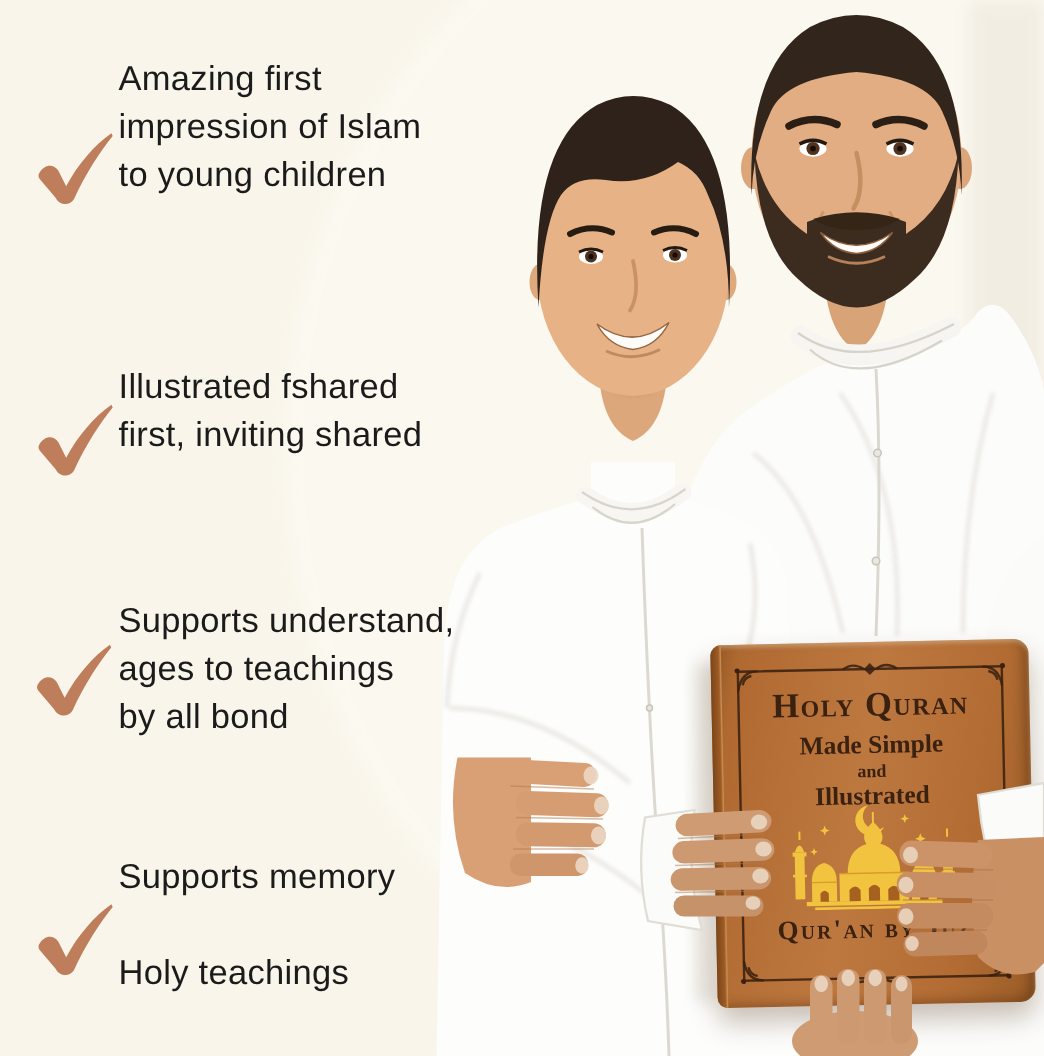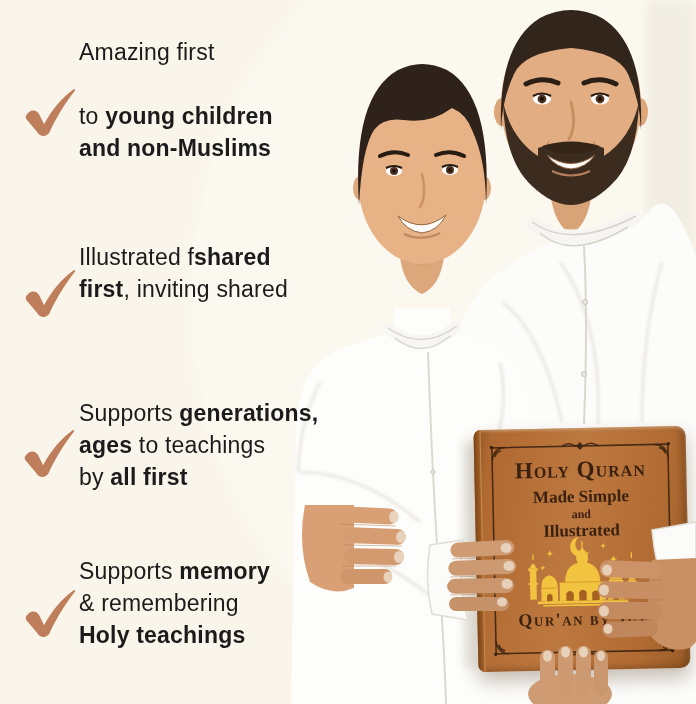--- a/index.html
+++ b/index.html
@@ -10,28 +10,28 @@
   html,body{margin:0;padding:0;background:#e8e4d8;}
   .canvas{position:relative;width:696px;height:704px;background:var(--background);
     overflow:hidden;font-family:"Liberation Sans",sans-serif;}
   .layer{position:absolute;inset:0;}
   .scene{z-index:1;}
   .hands{z-index:3;pointer-events:none;}
   
   .benefits{z-index:5;}
   .benefit{position:absolute;left:55px;color:var(--text);font-size:23px;line-height:32px;letter-spacing:.2px;margin-left:24px;}
   .benefit-text{margin:0;font-weight:400;}
-  .benefit .bold{font-weight:700;}
+  .benefit .bold{font-weight:400;}
   .check{position:absolute;width:54px;height:50px;}
   .check svg{width:100%;height:100%;display:block;}
   .check path{fill:var(--checkmark);}
   .b0{top:36px}  .b0 .check{left:-55px;top:52px}
   .b1{top:241px} .b1 .check{left:-55px;top:28px}
   .b2{top:397px} .b2 .check{left:-56px;top:32px}
-  .b3{top:555px} .b3 .check{left:-55px;top:34px}
+  .b3{top:568px} .b3 .check{left:-55px;top:34px}
   
   .book{position:absolute;left:476px;top:428px;width:212px;height:242px;z-index:2;
     transform:rotate(-1.2deg);border-radius:7px 10px 10px 7px;
     background:linear-gradient(100deg,#8f5424 0%,#b06a31 8%,var(--book-cover) 45%,#b26c33 78%,#9a5c27 100%);
     box-shadow:0 10px 18px rgba(80,50,20,.30), inset 0 2px 3px rgba(255,235,200,.35), inset -4px -2px 7px rgba(60,30,5,.35);}
   .book::before{content:"";position:absolute;left:0;top:0;bottom:0;width:7px;
     border-radius:7px 0 0 7px;background:linear-gradient(90deg,#7c4619,#a96228);
     box-shadow:inset -1px 0 1px rgba(255,220,160,.4);}
   .book-frame{position:absolute;inset:9px;}
   .book-frame svg{width:100%;height:100%;display:block;}
@@ -306,44 +306,44 @@
     </g>
   </svg>
 
   <div class="layer benefits">
     <div class="benefit b0">
       <span class="check">
         <svg viewBox="0 0 60 58">
           <path d="M1 32 C5 25 12 24 16 30 L22 42 C31 25 44 10 57 1 L58 3 C49 14 37 32 28 52 C25 57 17 57 14 51 L3 38 C1 36 0 34 1 32 Z"></path>
         </svg>
       </span>
-      <p class="benefit-text"><span>Amazing first</span><br><br><span>to </span><span class="bold">young children</span><br><span class="bold">and non-Muslims</span></p>
+      <p class="benefit-text"><span>Amazing first</span><br><span>impression of Islam</span><br><span>to </span><span class="bold">young children</span><br></p>
     </div>
 
     <div class="benefit b1">
       <span class="check">
         <svg viewBox="0 0 60 58">
           <path d="M1 32 C5 25 12 24 16 30 L22 42 C31 25 44 10 57 1 L58 3 C49 14 37 32 28 52 C25 57 17 57 14 51 L3 38 C1 36 0 34 1 32 Z"></path>
         </svg>
       </span>
       <p class="benefit-text"><span>Illustrated f</span><span class="bold">shared</span><br><span class="bold">first</span><span>, inviting shared</span><br></p>
     </div>
 
     <div class="benefit b2">
       <span class="check">
         <svg viewBox="0 0 60 58">
           <path d="M1 32 C5 25 12 24 16 30 L22 42 C31 25 44 10 57 1 L58 3 C49 14 37 32 28 52 C25 57 17 57 14 51 L3 38 C1 36 0 34 1 32 Z"></path>
         </svg>
       </span>
-      <p class="benefit-text"><span>Supports </span><span class="bold">generations,</span><br><span class="bold">ages</span><span> to teachings</span><br><span>by </span><span class="bold">all first</span></p>
+      <p class="benefit-text"><span>Supports </span><span class="bold">understand,</span><br><span class="bold">ages</span><span> to teachings</span><br><span>by </span><span class="bold">all bond</span></p>
     </div>
 
     <div class="benefit b3">
       <span class="check">
         <svg viewBox="0 0 60 58">
           <path d="M1 32 C5 25 12 24 16 30 L22 42 C31 25 44 10 57 1 L58 3 C49 14 37 32 28 52 C25 57 17 57 14 51 L3 38 C1 36 0 34 1 32 Z"></path>
         </svg>
       </span>
-      <p class="benefit-text"><span>Supports </span><span class="bold">memory</span><br><span>&amp; remembering</span><br><span class="bold">Holy teachings</span></p>
+      <p class="benefit-text"><span>Supports </span><span class="bold">memory</span><br><br><span class="bold">Holy teachings</span></p>
     </div>
   </div>
 
 </div>
 
 </body></html>

